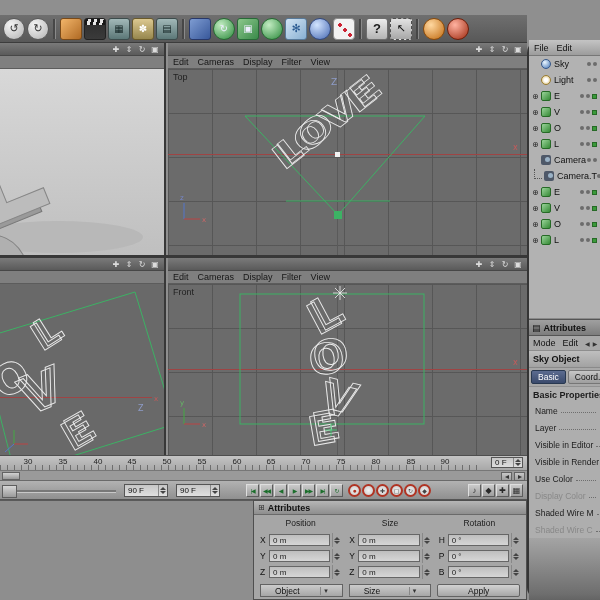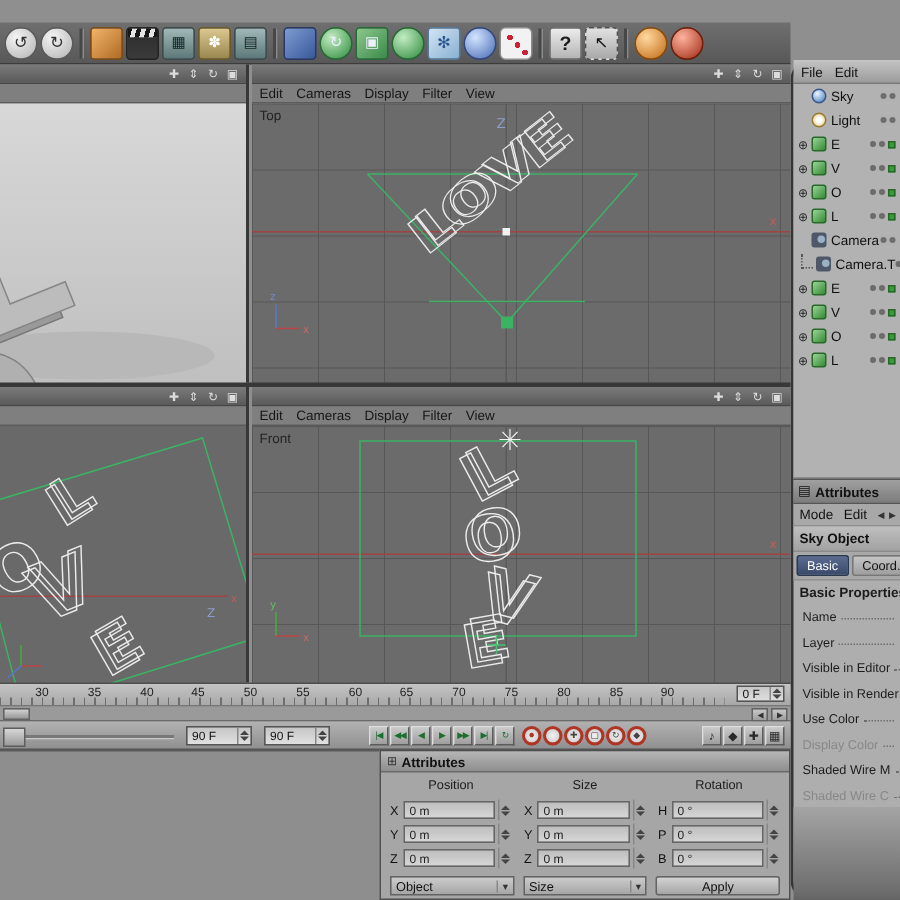--- a/index.html
+++ b/index.html
@@ -125,21 +125,21 @@
             padding-left:4px;gap:3px;}
   .panel-hd .phicon{font-size:8px;font-weight:normal;color:#333;}
   .cgrid{display:grid;grid-template-columns:1fr 1fr 1fr;padding:1px 2px;}
   .chead{font-size:8.5px;color:#1a1a1a;text-align:center;padding:2px 0;}
   .crow-cell{display:flex;align-items:center;gap:2px;padding:1px 4px;height:16px;box-sizing:border-box;}
   .clabel{font-size:8.5px;color:#111;width:7px;flex:none;}
   .cfield{flex:1;height:12px;background:linear-gradient(#bebebe,#d6d6d6);border:1px solid #666;
           font-size:8px;color:#222;display:flex;align-items:center;padding-left:3px;box-sizing:border-box;}
   .cbot{display:grid;grid-template-columns:1fr 1fr 1fr;gap:6px;padding:3px 6px;}
   .dropdown{height:13px;border:1px solid #636363;background:linear-gradient(#cccccc,#a6a6a6);
-            font-size:8.5px;color:#111;display:flex;align-items:center;padding:0 3px;box-sizing:border-box;}
+            font-size:8.5px;color:#111;display:flex;align-items:center;padding:0 14px;box-sizing:border-box;}
   .dd-arrow{margin-left:auto;border-left:1px solid #888;padding-left:3px;font-size:7px;color:#333;}
   .applybtn{height:13px;border:1px solid #636363;background:linear-gradient(#d2d2d2,#a6a6a6);
             font-size:8.5px;color:#111;display:flex;align-items:center;justify-content:center;
             border-radius:2px;box-sizing:border-box;}
   .blfill{position:absolute;left:0;top:500px;width:253px;height:100px;background:#8e8e8e;
           border-top:1px solid #5a5a5a;box-sizing:border-box;}
 
   
   .rp{position:absolute;left:527px;top:40px;width:73px;height:560px;background:#aeaeae;
       border-left:2px solid #353535;box-sizing:border-box;border-radius:13px;}

